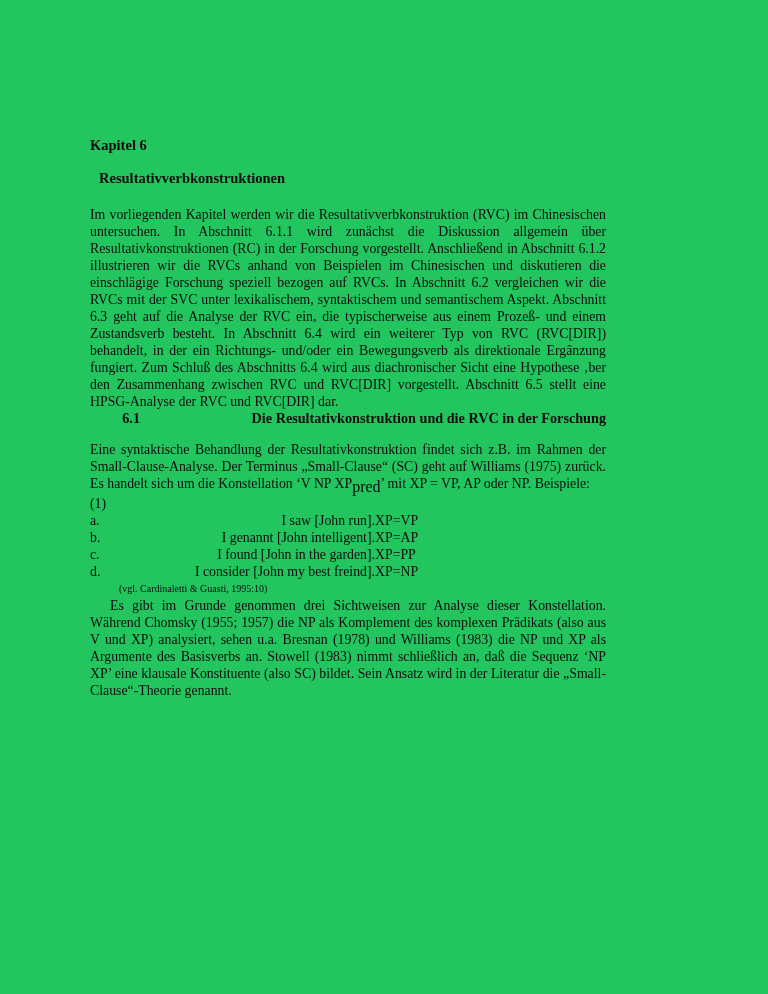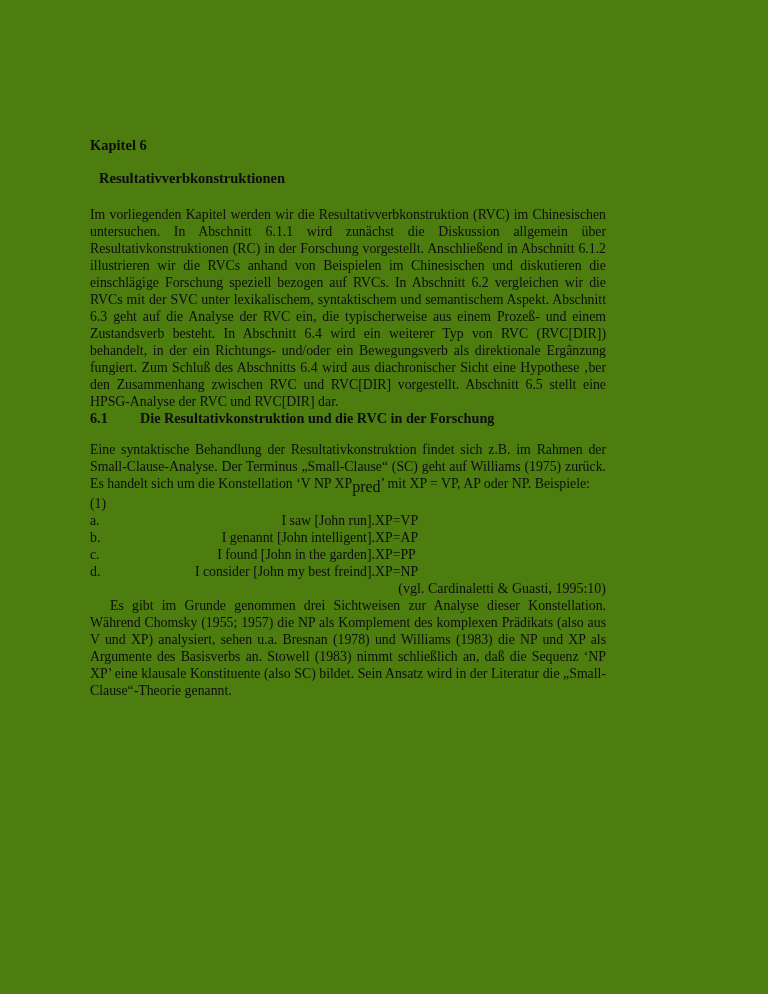--- a/index.html
+++ b/index.html
@@ -4,21 +4,21 @@
 <style>
   html, body {
     margin: 0;
     padding: 0;
     background: #ffffff;
   }
   .page {
     position: relative;
     width: 768px;
     height: 994px;
-    background: #4d7c0f;
+    background: #22c55e;
     font-family: "Liberation Serif", serif;
     color: #0d0d0d;
     overflow: hidden;
   }
   .content {
     position: absolute;
     left: 90px;
     top: 137px;
     width: 516px;
   }
@@ -39,20 +39,21 @@
     line-height: 17px;
     margin: 0;
   }
   .just { text-align: justify; }
   .intro { margin-bottom: 19px; }
   .heading {
     display: flex;
     font-weight: bold;
     font-size: 14.2px;
     line-height: 17px;
+    text-align: right;
   }
   .heading-61 { margin: 0 0 14px 0; }
   .heading-611 { margin: 0 0 3px 0; }
   .sec-num { flex: 0 0 50px; }
   .sec-title { flex: 1 1 auto; }
   sub.pred {
     font-size: 16px;
     vertical-align: sub;
   }
   .ex-num {
@@ -61,24 +62,23 @@
   }
   .ex-row {
     display: flex;
     font-size: 13.8px;
     line-height: 17px;
   }
   .ex-letter { flex: 0 0 47px; }
   .ex-text   { flex: 0 0 238px; text-align: right; }
   .ex-xp     { flex: 0 0 auto; }
   .ex-citation {
-    font-size: 14px;
+    font-size: 10px;
     line-height: 17px;
-    margin-left: 47px;
-    text-align: right;
+    margin-left: 29px;
   }
   .analysis { text-indent: 20px; }
 </style>
 </head>
 <body>
 
 <div class="page">
   <div class="content">
 
     <div class="chapter-label">Kapitel 6</div>

